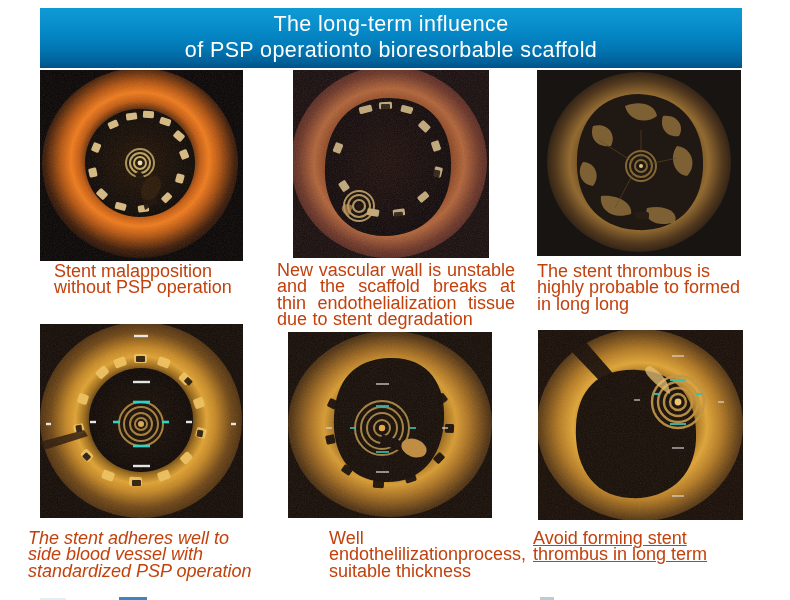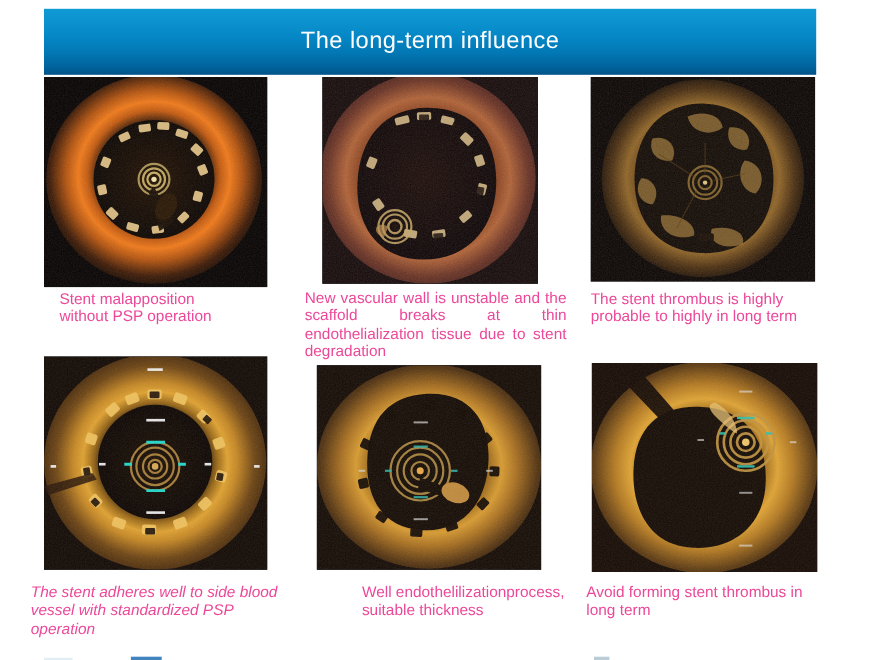--- a/index.html
+++ b/index.html
@@ -55,22 +55,22 @@
   }
   .oct {
     width: 100%;
     height: 100%;
     display: block;
   }
 
   
   .caption {
     position: absolute;
-    color: #ec4899;
-    font-size: 14px;
+    color: #c2410c;
+    font-size: 18px;
     line-height: 16.4px;
     font-family: "Liberation Sans", sans-serif;
     white-space: pre-line;
   }
   .caption.justify {
     white-space: normal;
     text-align: justify;
     text-align-last: left;
     word-spacing: 0.5px;
   }
@@ -80,20 +80,21 @@
     position: absolute;
     bottom: 0;
     height: 3px;
   }
 </style>
 </head>
 <body>
 
 <div class="title-banner">
   <div class="title-line">The long-term influence</div>
+  <div class="title-line">of PSP operationto bioresorbable scaffold</div>
 </div>
 
 <div class="panel" style="left:40px; top:70px; width:203px; height:191px;">
   <svg class="oct" viewBox="0 0 203 191" preserveAspectRatio="none">
     <defs>
       <radialGradient id="g1wall" cx="50%" cy="48%" r="55%">
         <stop offset="0%" stop-color="#120703"></stop>
         <stop offset="44%" stop-color="#1a0c04"></stop>
         <stop offset="56%" stop-color="#c25a10"></stop>
         <stop offset="64%" stop-color="#f07a1a"></stop>
@@ -245,21 +246,21 @@
       <path d="M62 70 L96 92"></path>
         <path d="M104 60 L104 88"></path>
       <path d="M140 88 L112 94"></path>
         <path d="M96 104 L78 138"></path>
     </g>
     <rect x="98" y="142" width="14" height="7" rx="2" fill="#1b0f06"></rect>
     <rect width="204" height="186" filter="url(#n3)" opacity="0.55"></rect>
   </svg>
 </div>
 
-<div class="caption" style="left:537px; top:263px; width:220px;">The stent thrombus is highly probable to highly in long term</div>
+<div class="caption" style="left:537px; top:263px; width:220px;">The stent thrombus is highly probable to formed in long long</div>
 
 <div class="panel" style="left:40px; top:324px; width:203px; height:194px;">
   <svg class="oct" viewBox="0 0 203 194" preserveAspectRatio="none">
     <defs>
       <radialGradient id="g4wall" cx="50%" cy="50%" r="56%">
         <stop offset="0%" stop-color="#140a04"></stop>
         <stop offset="40%" stop-color="#1a0d05"></stop>
         <stop offset="50%" stop-color="#9c6a18"></stop>
         <stop offset="58%" stop-color="#e0a231"></stop>
         <stop offset="66%" stop-color="#c58724"></stop>
@@ -439,17 +440,17 @@
       <path d="M134 26 L146 26"></path>
       <path d="M134 118 L146 118"></path>
       <path d="M96 70 L102 70"></path>
       <path d="M180 72 L186 72"></path>
       <path d="M134 166 L146 166"></path>
     </g>
     <rect width="205" height="190" filter="url(#n6)" opacity="0.5"></rect>
   </svg>
 </div>
 
-<div class="caption" style="left:533px; top:530px; width:225px;">Avoid forming stent thrombus in long term</div>
+<div class="caption" style="left:533px; top:530px; width:225px;text-decoration:underline;">Avoid forming stent thrombus in long term</div>
 
 <div class="bleed" style="left:119px; width:28px; background:#1f6fb5; opacity:0.85;"></div>
 <div class="bleed" style="left:540px; width:14px; background:#9fb6c6; opacity:0.7;"></div>
 <div class="bleed" style="left:40px; width:26px; height:2px; background:#cfe3ef; opacity:0.6;"></div>
 
 </body></html>

